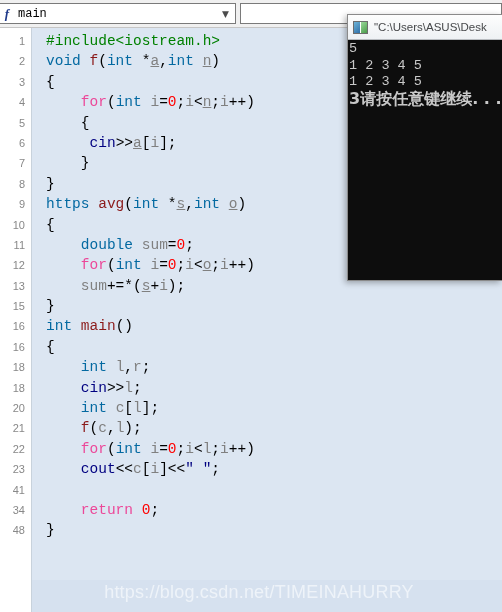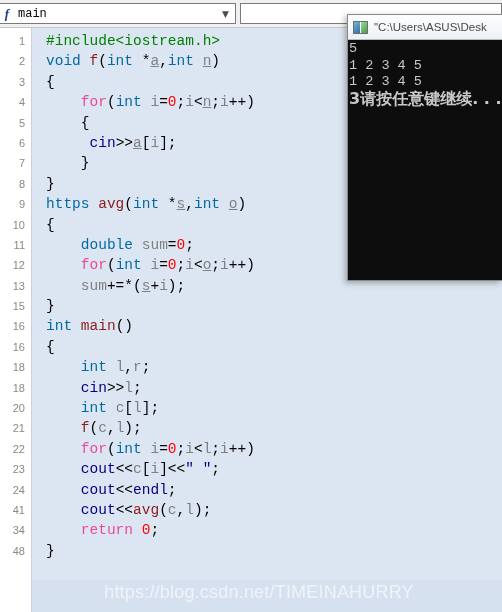--- a/index.html
+++ b/index.html
@@ -260,22 +260,21 @@
       <div class="line"><span class="lnum">13</span><span class="ltext"><span class="pl">    </span><span class="id">sum</span><span class="pl">+=*(</span><span class="var">s</span><span class="pl">+</span><span class="id">i</span><span class="pl">);</span></span></div>
       <div class="line"><span class="lnum">15</span><span class="ltext"><span class="pl">}</span></span></div>
       <div class="line"><span class="lnum">16</span><span class="ltext"><span class="kw">int</span><span class="pl"> </span><span class="fnm">main</span><span class="pl">()</span></span></div>
       <div class="line"><span class="lnum">16</span><span class="ltext"><span class="pl">{</span></span></div>
       <div class="line"><span class="lnum">18</span><span class="ltext"><span class="pl">    </span><span class="kw">int</span><span class="pl"> </span><span class="id">l</span><span class="pl">,</span><span class="id">r</span><span class="pl">;</span></span></div>
       <div class="line"><span class="lnum">18</span><span class="ltext"><span class="pl">    </span><span class="stream">cin</span><span class="pl">&gt;&gt;</span><span class="id">l</span><span class="pl">;</span></span></div>
       <div class="line"><span class="lnum">20</span><span class="ltext"><span class="pl">    </span><span class="kw">int</span><span class="pl"> </span><span class="id">c</span><span class="pl">[</span><span class="id">l</span><span class="pl">];</span></span></div>
       <div class="line"><span class="lnum">21</span><span class="ltext"><span class="pl">    </span><span class="fnm">f</span><span class="pl">(</span><span class="id">c</span><span class="pl">,</span><span class="id">l</span><span class="pl">);</span></span></div>
       <div class="line"><span class="lnum">22</span><span class="ltext"><span class="pl">    </span><span class="ctl">for</span><span class="pl">(</span><span class="kw">int</span><span class="pl"> </span><span class="id">i</span><span class="pl">=</span><span class="num">0</span><span class="pl">;</span><span class="id">i</span><span class="pl">&lt;</span><span class="id">l</span><span class="pl">;</span><span class="id">i</span><span class="pl">++)</span></span></div>
       <div class="line"><span class="lnum">23</span><span class="ltext"><span class="pl">    </span><span class="stream">cout</span><span class="pl">&lt;&lt;</span><span class="id">c</span><span class="pl">[</span><span class="id">i</span><span class="pl">]&lt;&lt;</span><span class="str">" "</span><span class="pl">;</span></span></div>
-      <div class="line"><span class="lnum">24</span><span class="ltext"><span class="pl">    </span><span class="stream">cout</span><span class="pl">&lt;&lt;</span><span class="stream">endl</span><span class="pl">;</span></span></div>
-      <div class="line"><span class="lnum">41</span><span class="ltext"><span class="pl">    </span><span class="stream">cout</span><span class="pl">&lt;&lt;</span><span class="fnm">avg</span><span class="pl">(</span><span class="id">c</span><span class="pl">,</span><span class="id">l</span><span class="pl">);</span></span></div>
+      <div class="line"><span class="lnum">41</span></div>
       <div class="line"><span class="lnum">34</span><span class="ltext"><span class="pl">    </span><span class="ctl">return</span><span class="pl"> </span><span class="num">0</span><span class="pl">;</span></span></div>
       <div class="line"><span class="lnum">48</span><span class="ltext"><span class="pl">}</span></span></div>
     </div>
 </div>
 
 <div class="console-win">
   <div class="console-title">
     <span class="console-icon"></span>
     <span class="console-title-text">"C:\Users\ASUS\Desk</span>
   </div>

